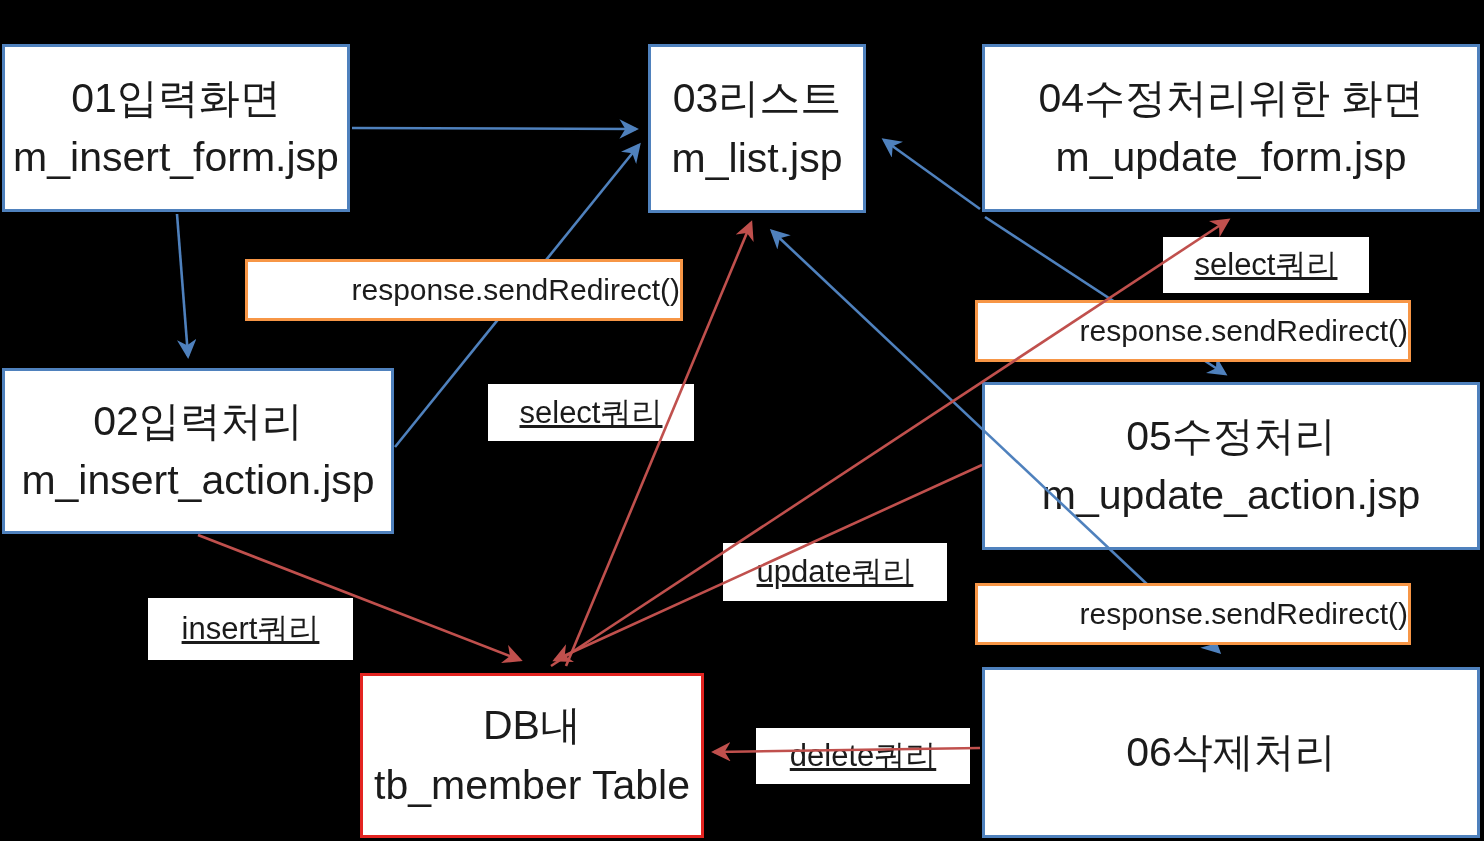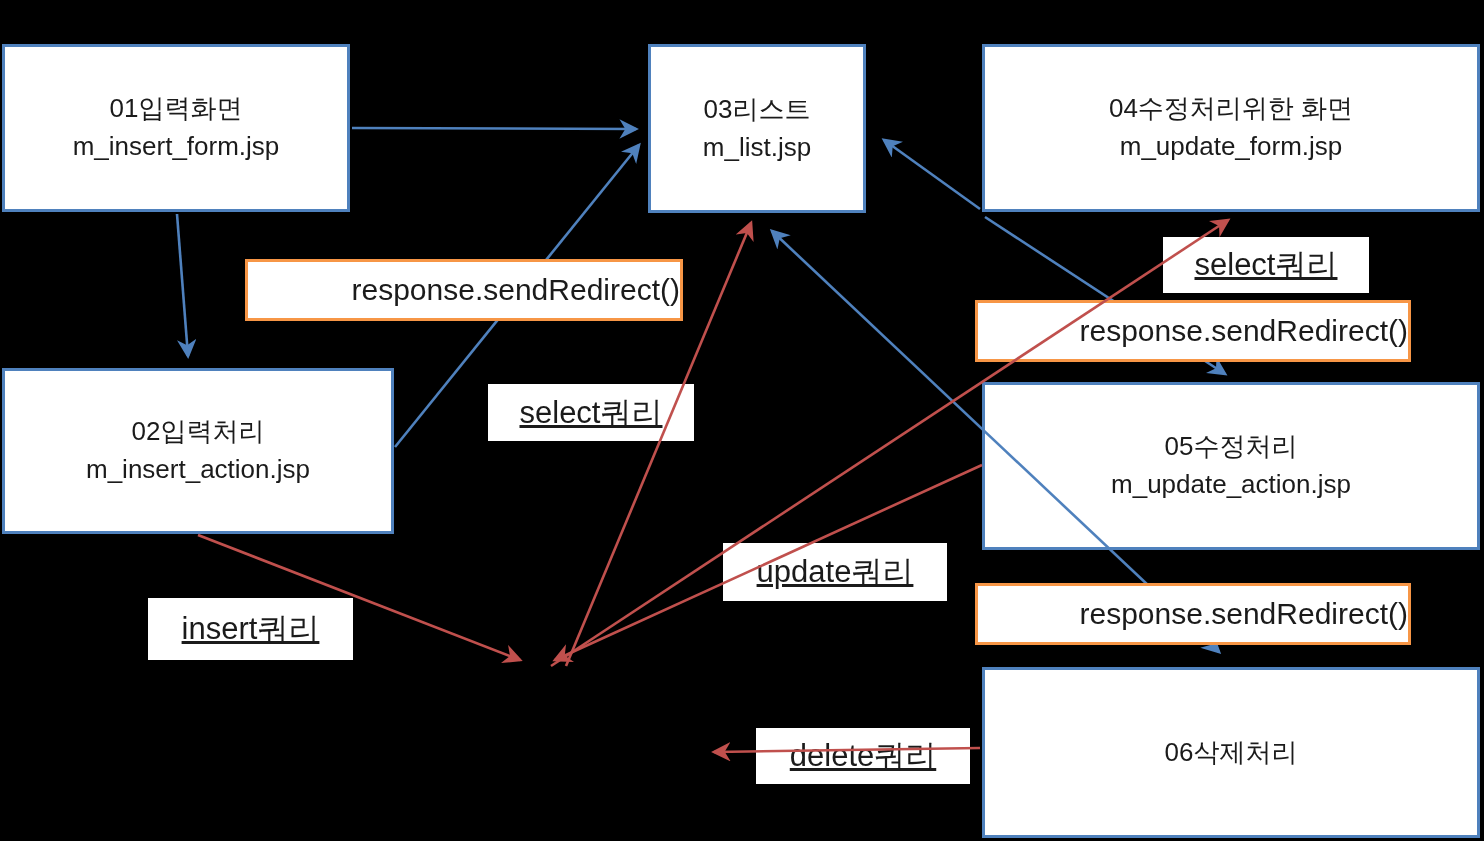--- a/index.html
+++ b/index.html
@@ -8,21 +8,21 @@
   }
   html,body{margin:0;padding:0;background:#000;}
   #stage{
     position:relative;width:1484px;height:841px;background:#000;overflow:hidden;
     font-family:"Liberation Sans","DejaVu Sans",sans-serif;color:var(--ink);
   }
   .node{
     position:absolute;box-sizing:border-box;background:#fff;
     border:3px solid var(--blue);display:flex;flex-direction:column;
     justify-content:center;align-items:center;text-align:center;
-    font-size:26px;line-height:1.45;z-index:1;
+    font-size:41px;line-height:1.45;z-index:1;
   }
   .node.db{border-color:var(--dbred);}
   .layer{position:absolute;left:0;top:0;width:1484px;height:841px;pointer-events:none;}
   .layer.blue{z-index:2;}
   .layer.red{z-index:4;}
   .layer line{stroke-width:2.6px;fill:none;}
   .l-blue{stroke:var(--blue);}
   .l-red{stroke:var(--red);}
   .mk-blue{fill:var(--blue);}
   .mk-red{fill:var(--red);}
@@ -60,20 +60,24 @@
   <div class="node" style="left:2px;top:368px;width:392px;height:166px;">
     <div>02입력처리</div>
     <div>m_insert_action.jsp</div>
   </div>
 
   <div class="node" style="left:982px;top:382px;width:498px;height:168px;">
     <div>05수정처리</div>
     <div>m_update_action.jsp</div>
   </div>
 
+  <div class="node db" style="left:360px;top:673px;width:344px;height:165px;">
+    <div>DB내</div>
+    <div>tb_member Table</div>
+  </div>
 
   <div class="node" style="left:982px;top:667px;width:498px;height:171px;">
     <div>06삭제처리</div>
   </div>
 
   <svg class="layer blue" viewBox="0 0 1484 841">
     <defs>
       <marker id="ab" viewBox="0 0 10 10" refX="8.5" refY="5" markerWidth="7.5" markerHeight="7.5" orient="auto-start-reverse">
         <path class="mk-blue" d="M0,0 L10,5 L0,10 L3,5 z"></path>
       </marker>

